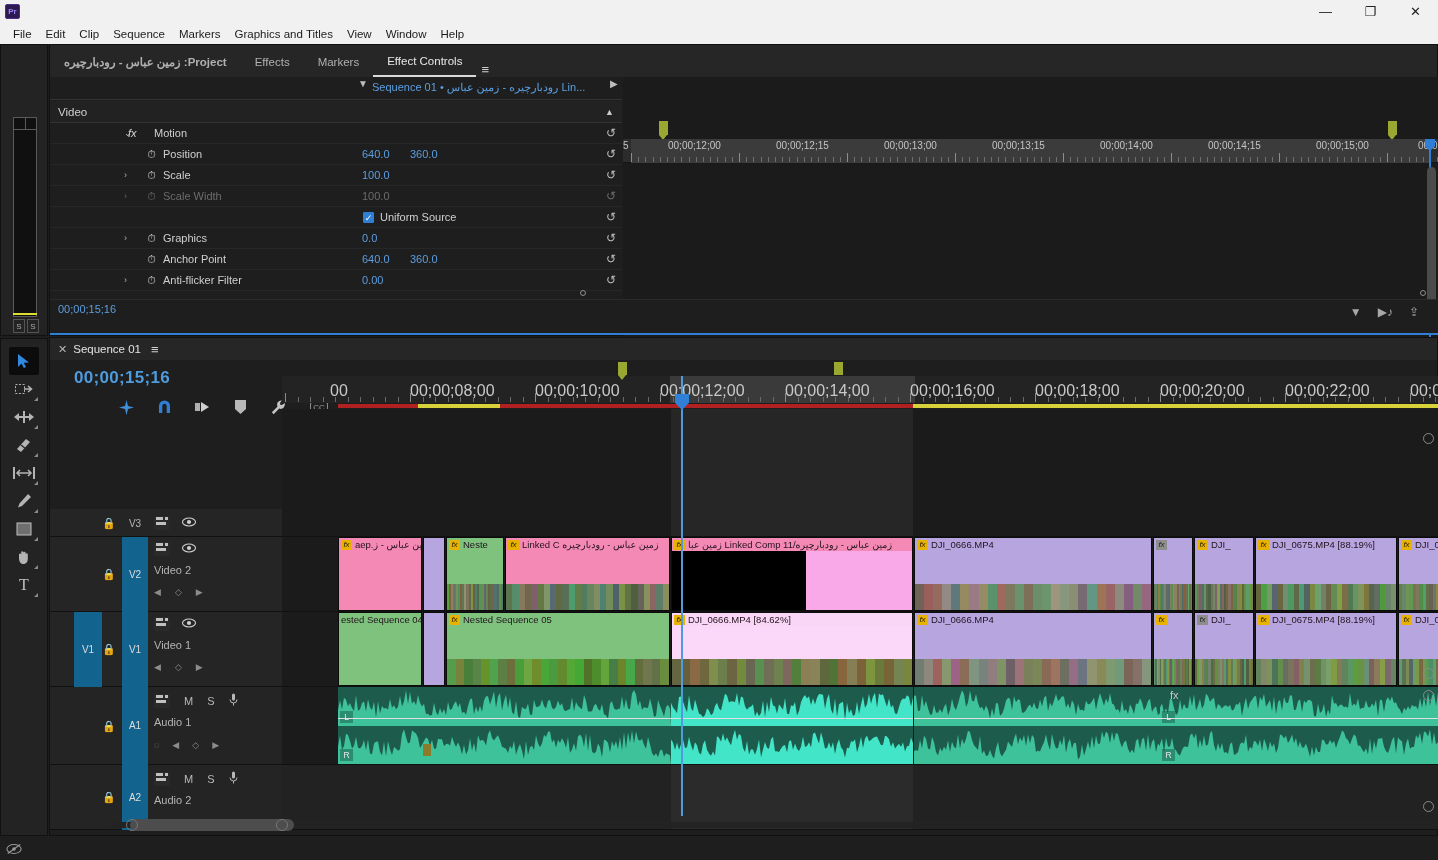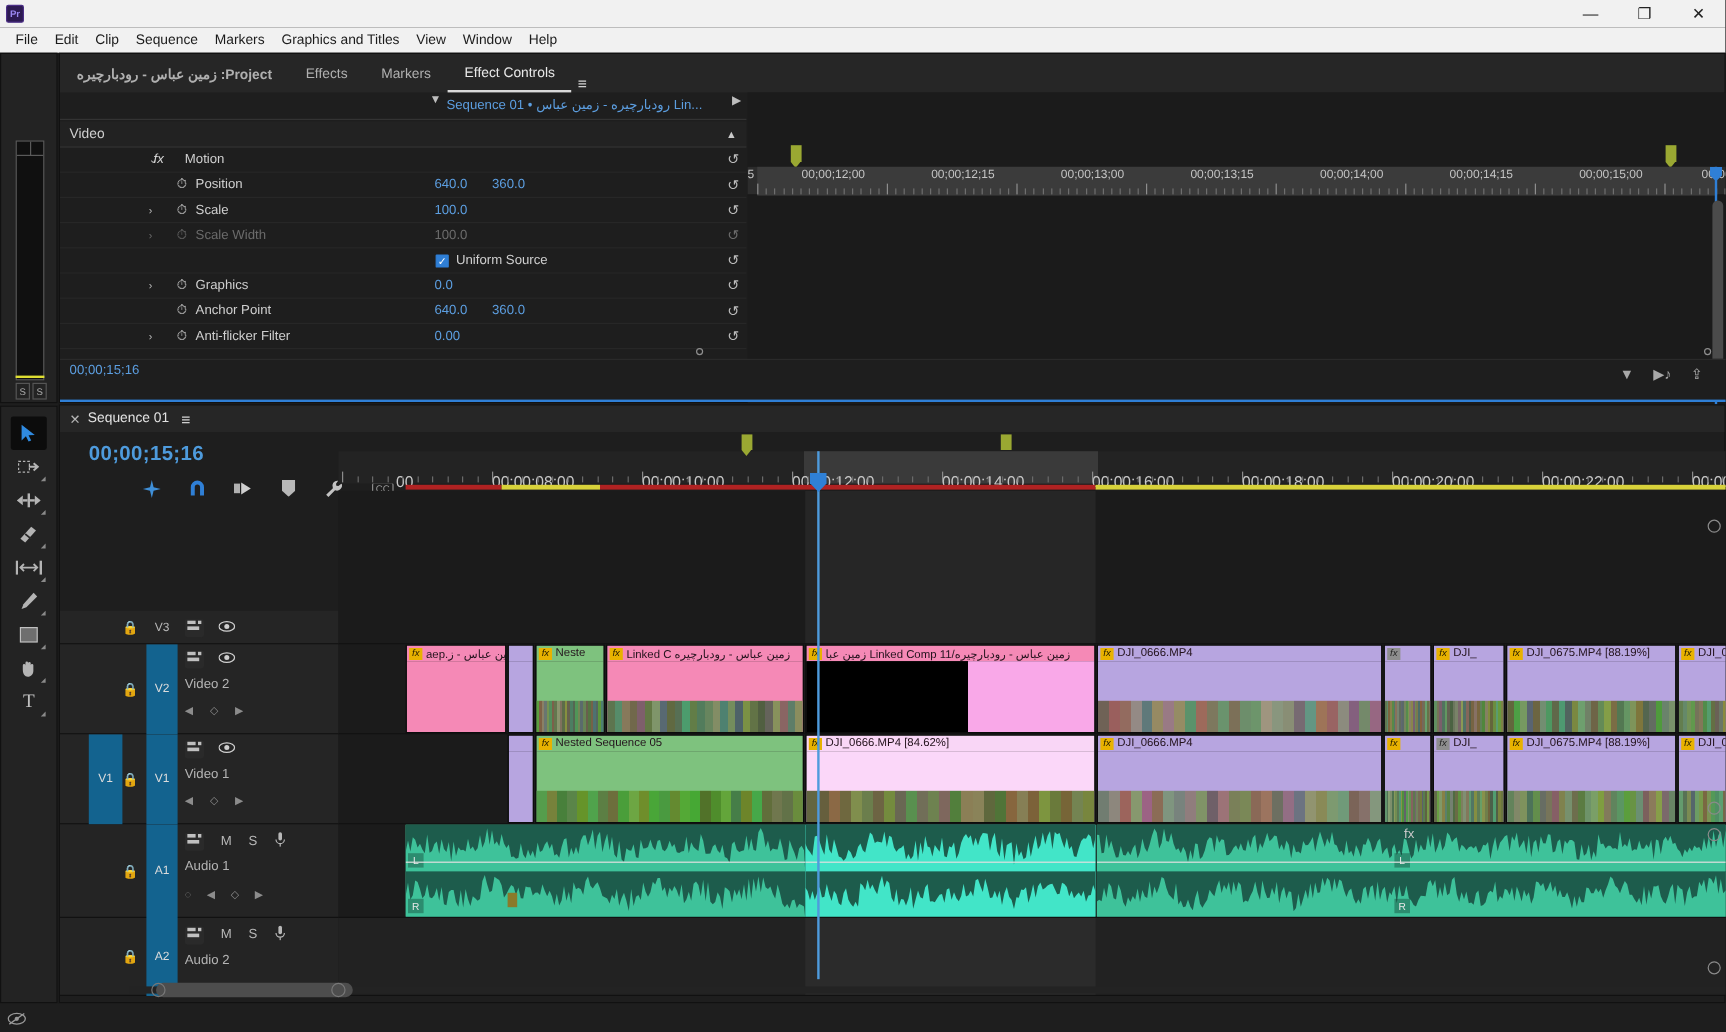--- a/index.html
+++ b/index.html
@@ -194,21 +194,21 @@
 
   #tl-tc { position:absolute; left:24px; top:30px; color:#4e9bdd; font-size:17px; font-weight:bold; letter-spacing:0.3px; }
   #tl-tools { position:absolute; left:68px; top:57px; height:24px; display:flex; align-items:center; gap:22px; color:#b6b6b6; }
   #tl-tools .ti { width:16px; height:16px; display:flex; align-items:center; justify-content:center; }
 
   #tl-ruler {
     position:absolute; left:232px; top:38px; width:1157px; height:27px;
     background:#232323;
   }
   #tl-ruler .work { position:absolute; top:0; height:27px; background:#3a3a3a; }
-  #tl-ruler .tlabel { position:absolute; top:18px; font-size:13px; color:#c9c9c9; white-space:nowrap; }
+  #tl-ruler .tlabel { position:absolute; top:6px; font-size:16px; color:#c9c9c9; white-space:nowrap; }
   #tl-ruler .tick { position:absolute; bottom:1px; width:1px; height:5px; background:#6a6a6a; }
   #tl-ruler .tickmaj { position:absolute; bottom:1px; width:1px; height:9px; background:#8b8b8b; }
   #tl-marker { position:absolute; width:9px; height:13px; background:#9aa832; top:24px; }
   #tl-marker:after {
     content:''; position:absolute; left:0; bottom:-5px;
     border-left:4.5px solid transparent; border-right:4.5px solid transparent;
     border-top:5px solid #9aa832;
   }
   #renderbar { position:absolute; left:240px; top:66px; width:1149px; height:4px; }
   #renderbar .seg { position:absolute; top:0; height:4px; }
@@ -988,20 +988,26 @@
           <div class="hdr" style="background: rgb(183, 165, 224); color: rgb(35, 18, 28);">
             <span class="fxb">fx</span>
             <span>DJI_0676</span>
           </div>
           <div class="body" style="background: rgb(183, 165, 224);">
             <div class="thumbs" style="background: linear-gradient(to right, rgb(99, 126, 79) 0%, rgb(99, 126, 79) 3.85%, rgb(101, 137, 105) 3.85%, rgb(101, 137, 105) 7.69%, rgb(115, 146, 87) 7.69%, rgb(115, 146, 87) 11.54%, rgb(97, 152, 77) 11.54%, rgb(97, 152, 77) 15.38%, rgb(117, 115, 90) 15.38%, rgb(117, 115, 90) 19.23%, rgb(130, 120, 89) 19.23%, rgb(130, 120, 89) 23.08%, rgb(81, 140, 74) 23.08%, rgb(81, 140, 74) 26.92%, rgb(85, 157, 110) 26.92%, rgb(85, 157, 110) 30.77%, rgb(100, 111, 68) 30.77%, rgb(100, 111, 68) 34.62%, rgb(106, 97, 86) 34.62%, rgb(106, 97, 86) 38.46%, rgb(106, 119, 101) 38.46%, rgb(106, 119, 101) 42.31%, rgb(138, 139, 62) 42.31%, rgb(138, 139, 62) 46.15%, rgb(92, 156, 62) 46.15%, rgb(92, 156, 62) 50%, rgb(137, 108, 66) 50%, rgb(137, 108, 66) 53.85%, rgb(81, 112, 105) 53.85%, rgb(81, 112, 105) 57.69%, rgb(130, 137, 96) 57.69%, rgb(130, 137, 96) 61.54%, rgb(124, 116, 76) 61.54%, rgb(124, 116, 76) 65.38%, rgb(136, 111, 78) 65.38%, rgb(136, 111, 78) 69.23%, rgb(123, 98, 84) 69.23%, rgb(123, 98, 84) 73.08%, rgb(119, 103, 82) 73.08%, rgb(119, 103, 82) 76.92%, rgb(122, 97, 114) 76.92%, rgb(122, 97, 114) 80.77%, rgb(133, 103, 99) 80.77%, rgb(133, 103, 99) 84.62%, rgb(92, 139, 76) 84.62%, rgb(92, 139, 76) 88.46%, rgb(132, 152, 63) 88.46%, rgb(132, 152, 63) 92.31%, rgb(108, 106, 97) 92.31%, rgb(108, 106, 97) 96.15%, rgb(117, 159, 86) 96.15%, rgb(117, 159, 86) 100%);"></div>
           </div>
         </div>
       </div>
     <div class="lane" id="lane-v1" style="top:274px;height:75px;">
+        <div class="clip" style="left: 56px; width: 84px;">
+          <div class="hdr" style="background: rgb(126, 194, 126); color: rgb(35, 18, 28);">
+            <span>ested Sequence 04</span>
+          </div>
+          <div class="body" style="background: rgb(126, 194, 126);"></div>
+        </div>
         <div class="clip" style="left: 141px; width: 22px;">
           <div class="hdr" style="background: rgb(183, 165, 224); color: rgb(35, 18, 28);">
             <span></span>
           </div>
           <div class="body" style="background: rgb(183, 165, 224);"></div>
         </div>
         <div class="clip" style="left: 164px; width: 224px;">
           <div class="hdr" style="background: rgb(126, 194, 126); color: rgb(35, 18, 28);">
             <span class="fxb">fx</span>
             <span>Nested Sequence 05</span>

